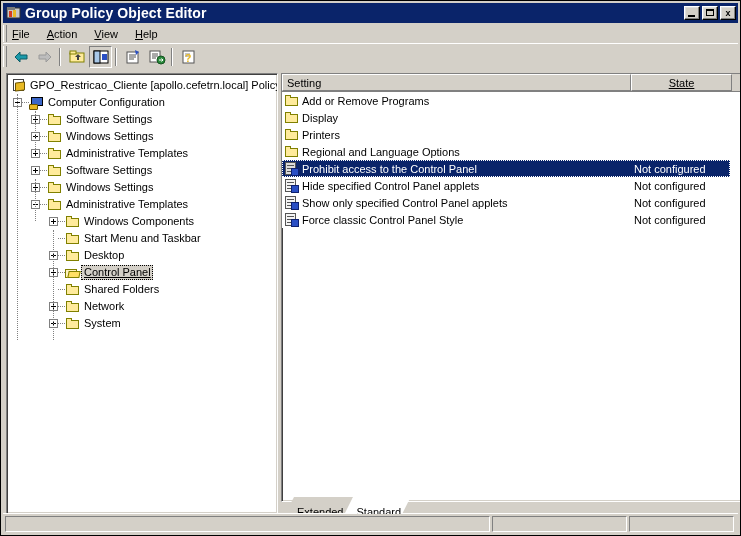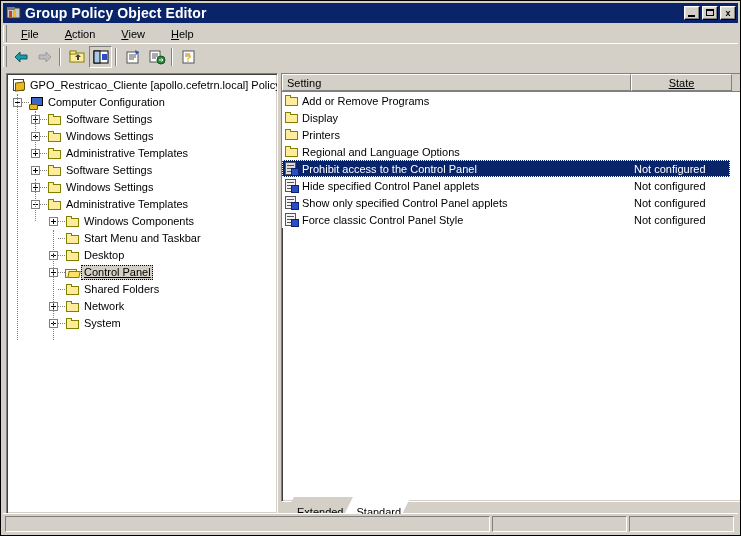--- a/index.html
+++ b/index.html
@@ -106,21 +106,21 @@
     width: 2px;
     border-left: 1px solid #ffffff;
     border-right: 1px solid #808080;
   }
   .menu-item {
     padding: 2px 8px;
     font-size: 11px;
     color: #000;
     cursor: default;
     white-space: nowrap;
-    margin-left: 10px;
+    margin-left: 1px;
   }
   .menu-item u { text-decoration: underline; }
 
   
   .toolbar {
     position: absolute;
     left: 2px; top: 42px;
     width: 735px; height: 26px;
     background: #d4d0c8;
     display: flex;

